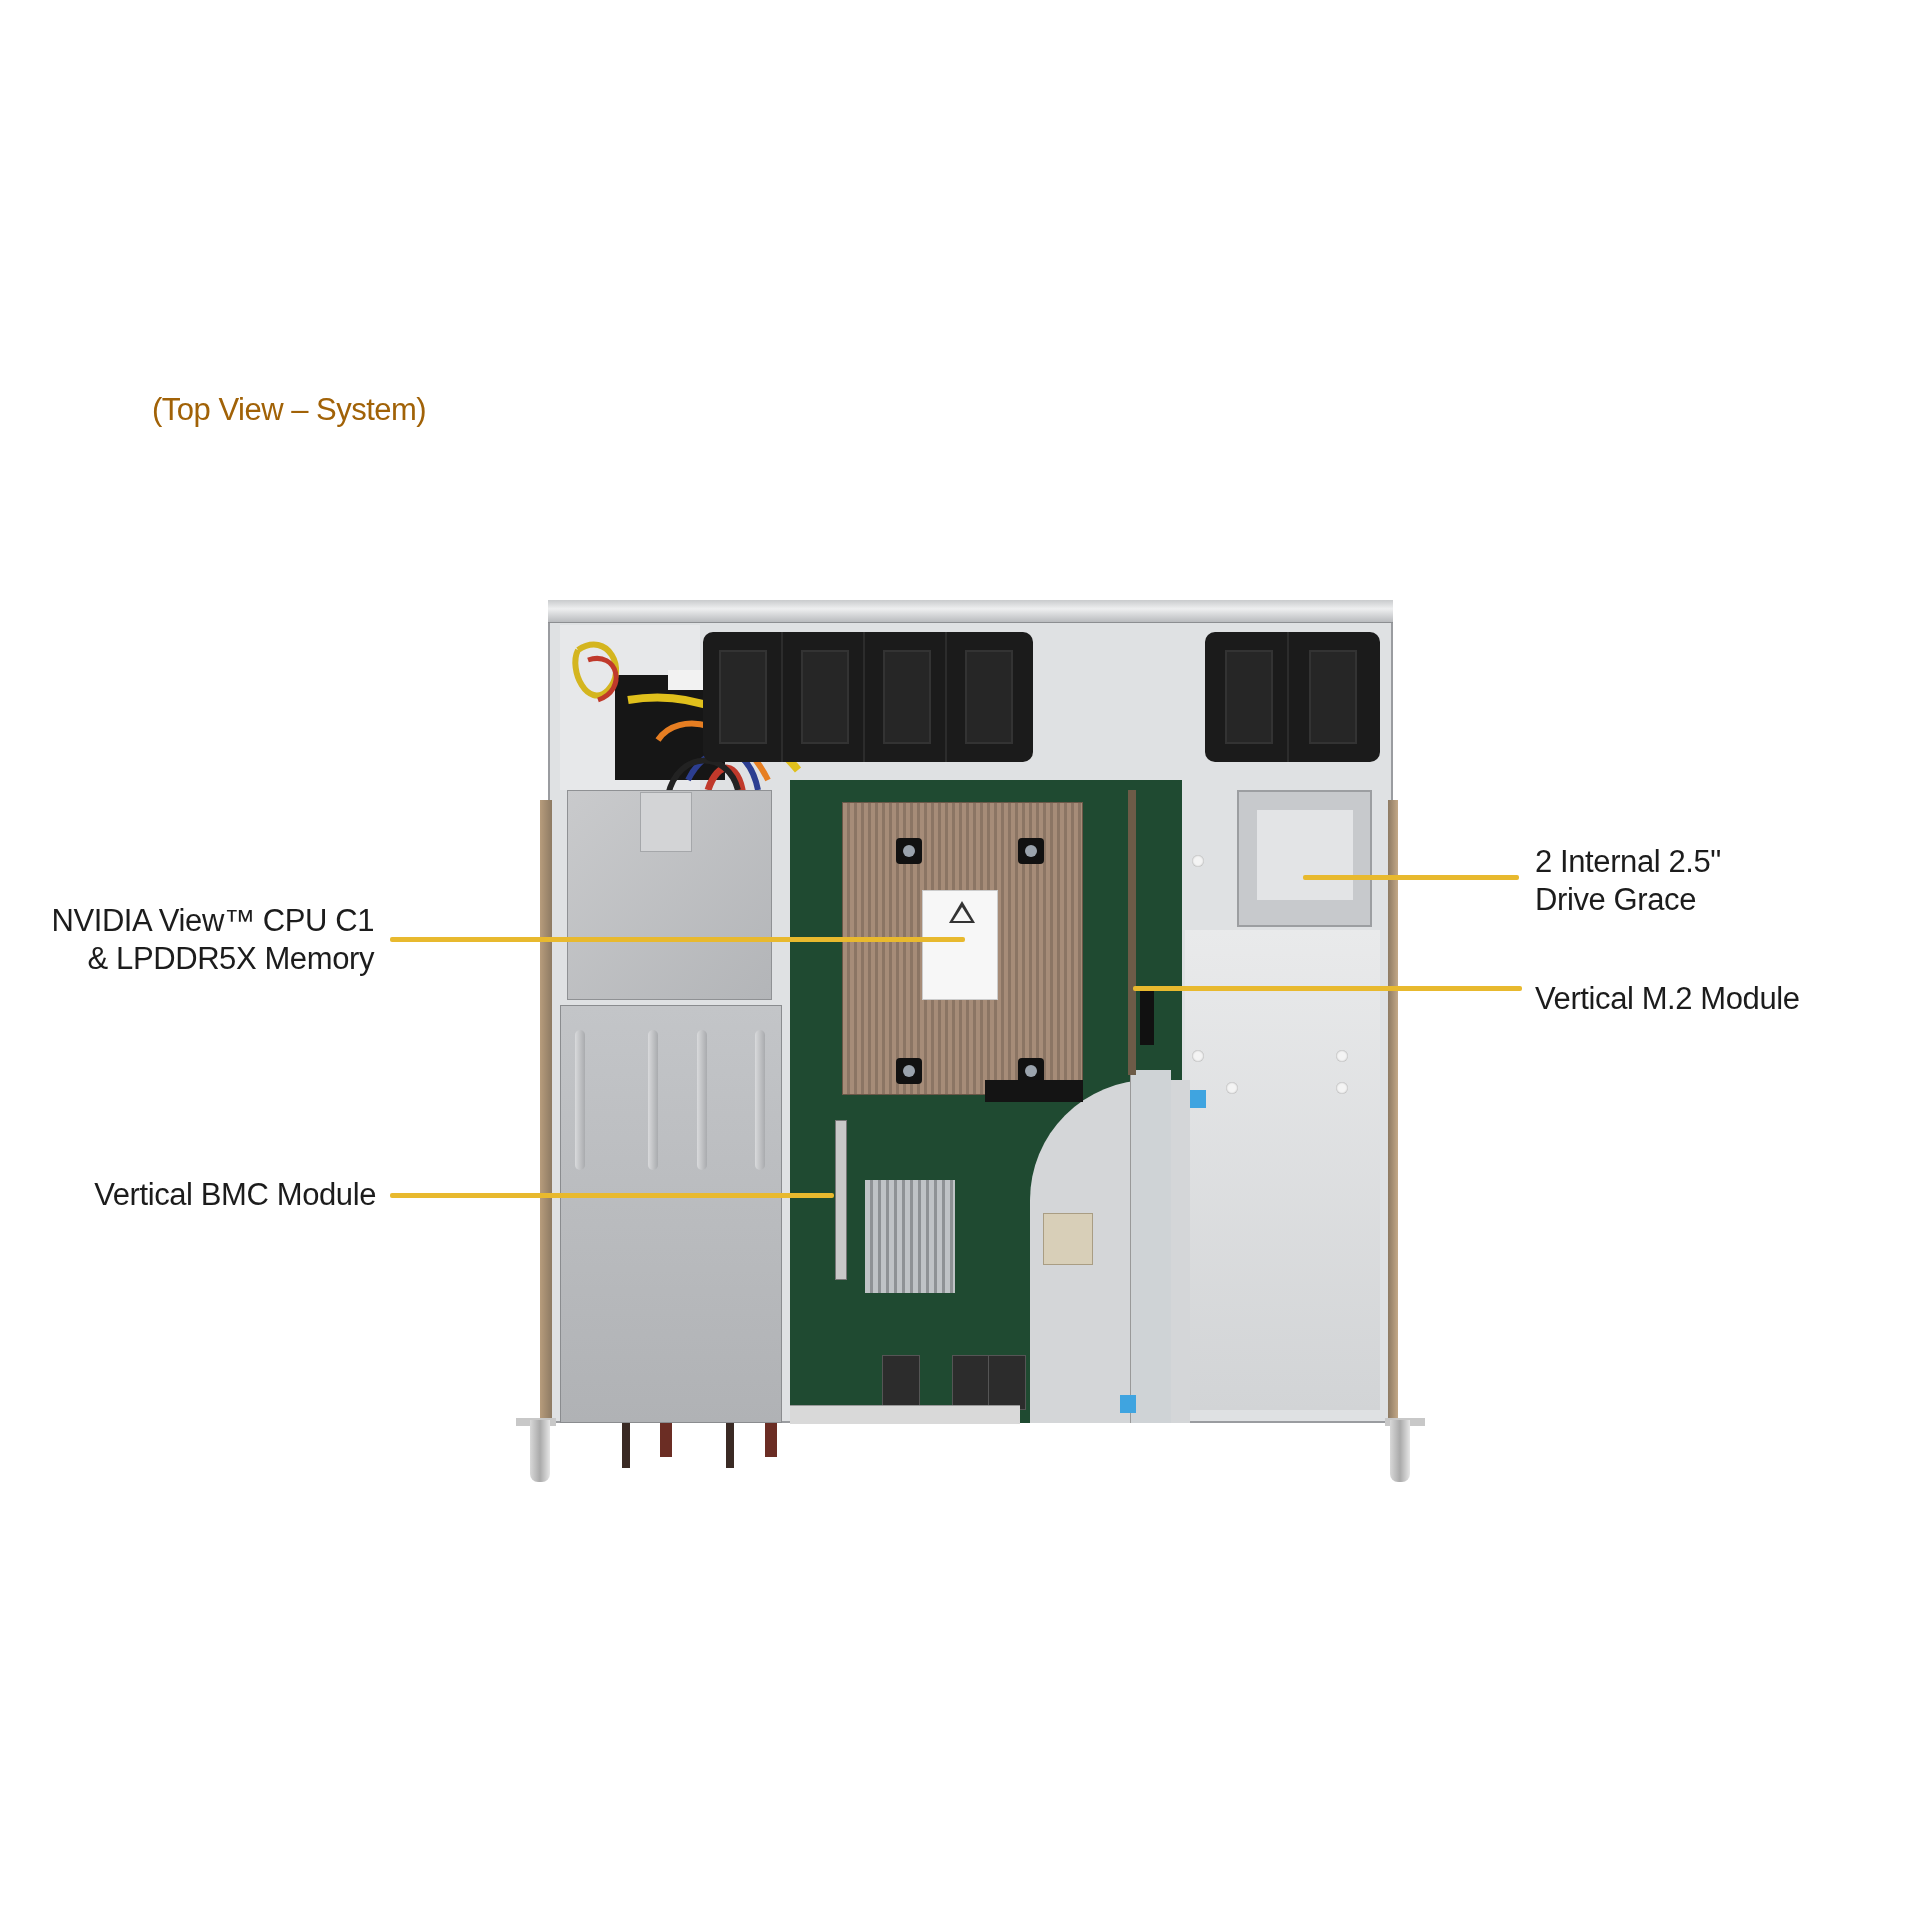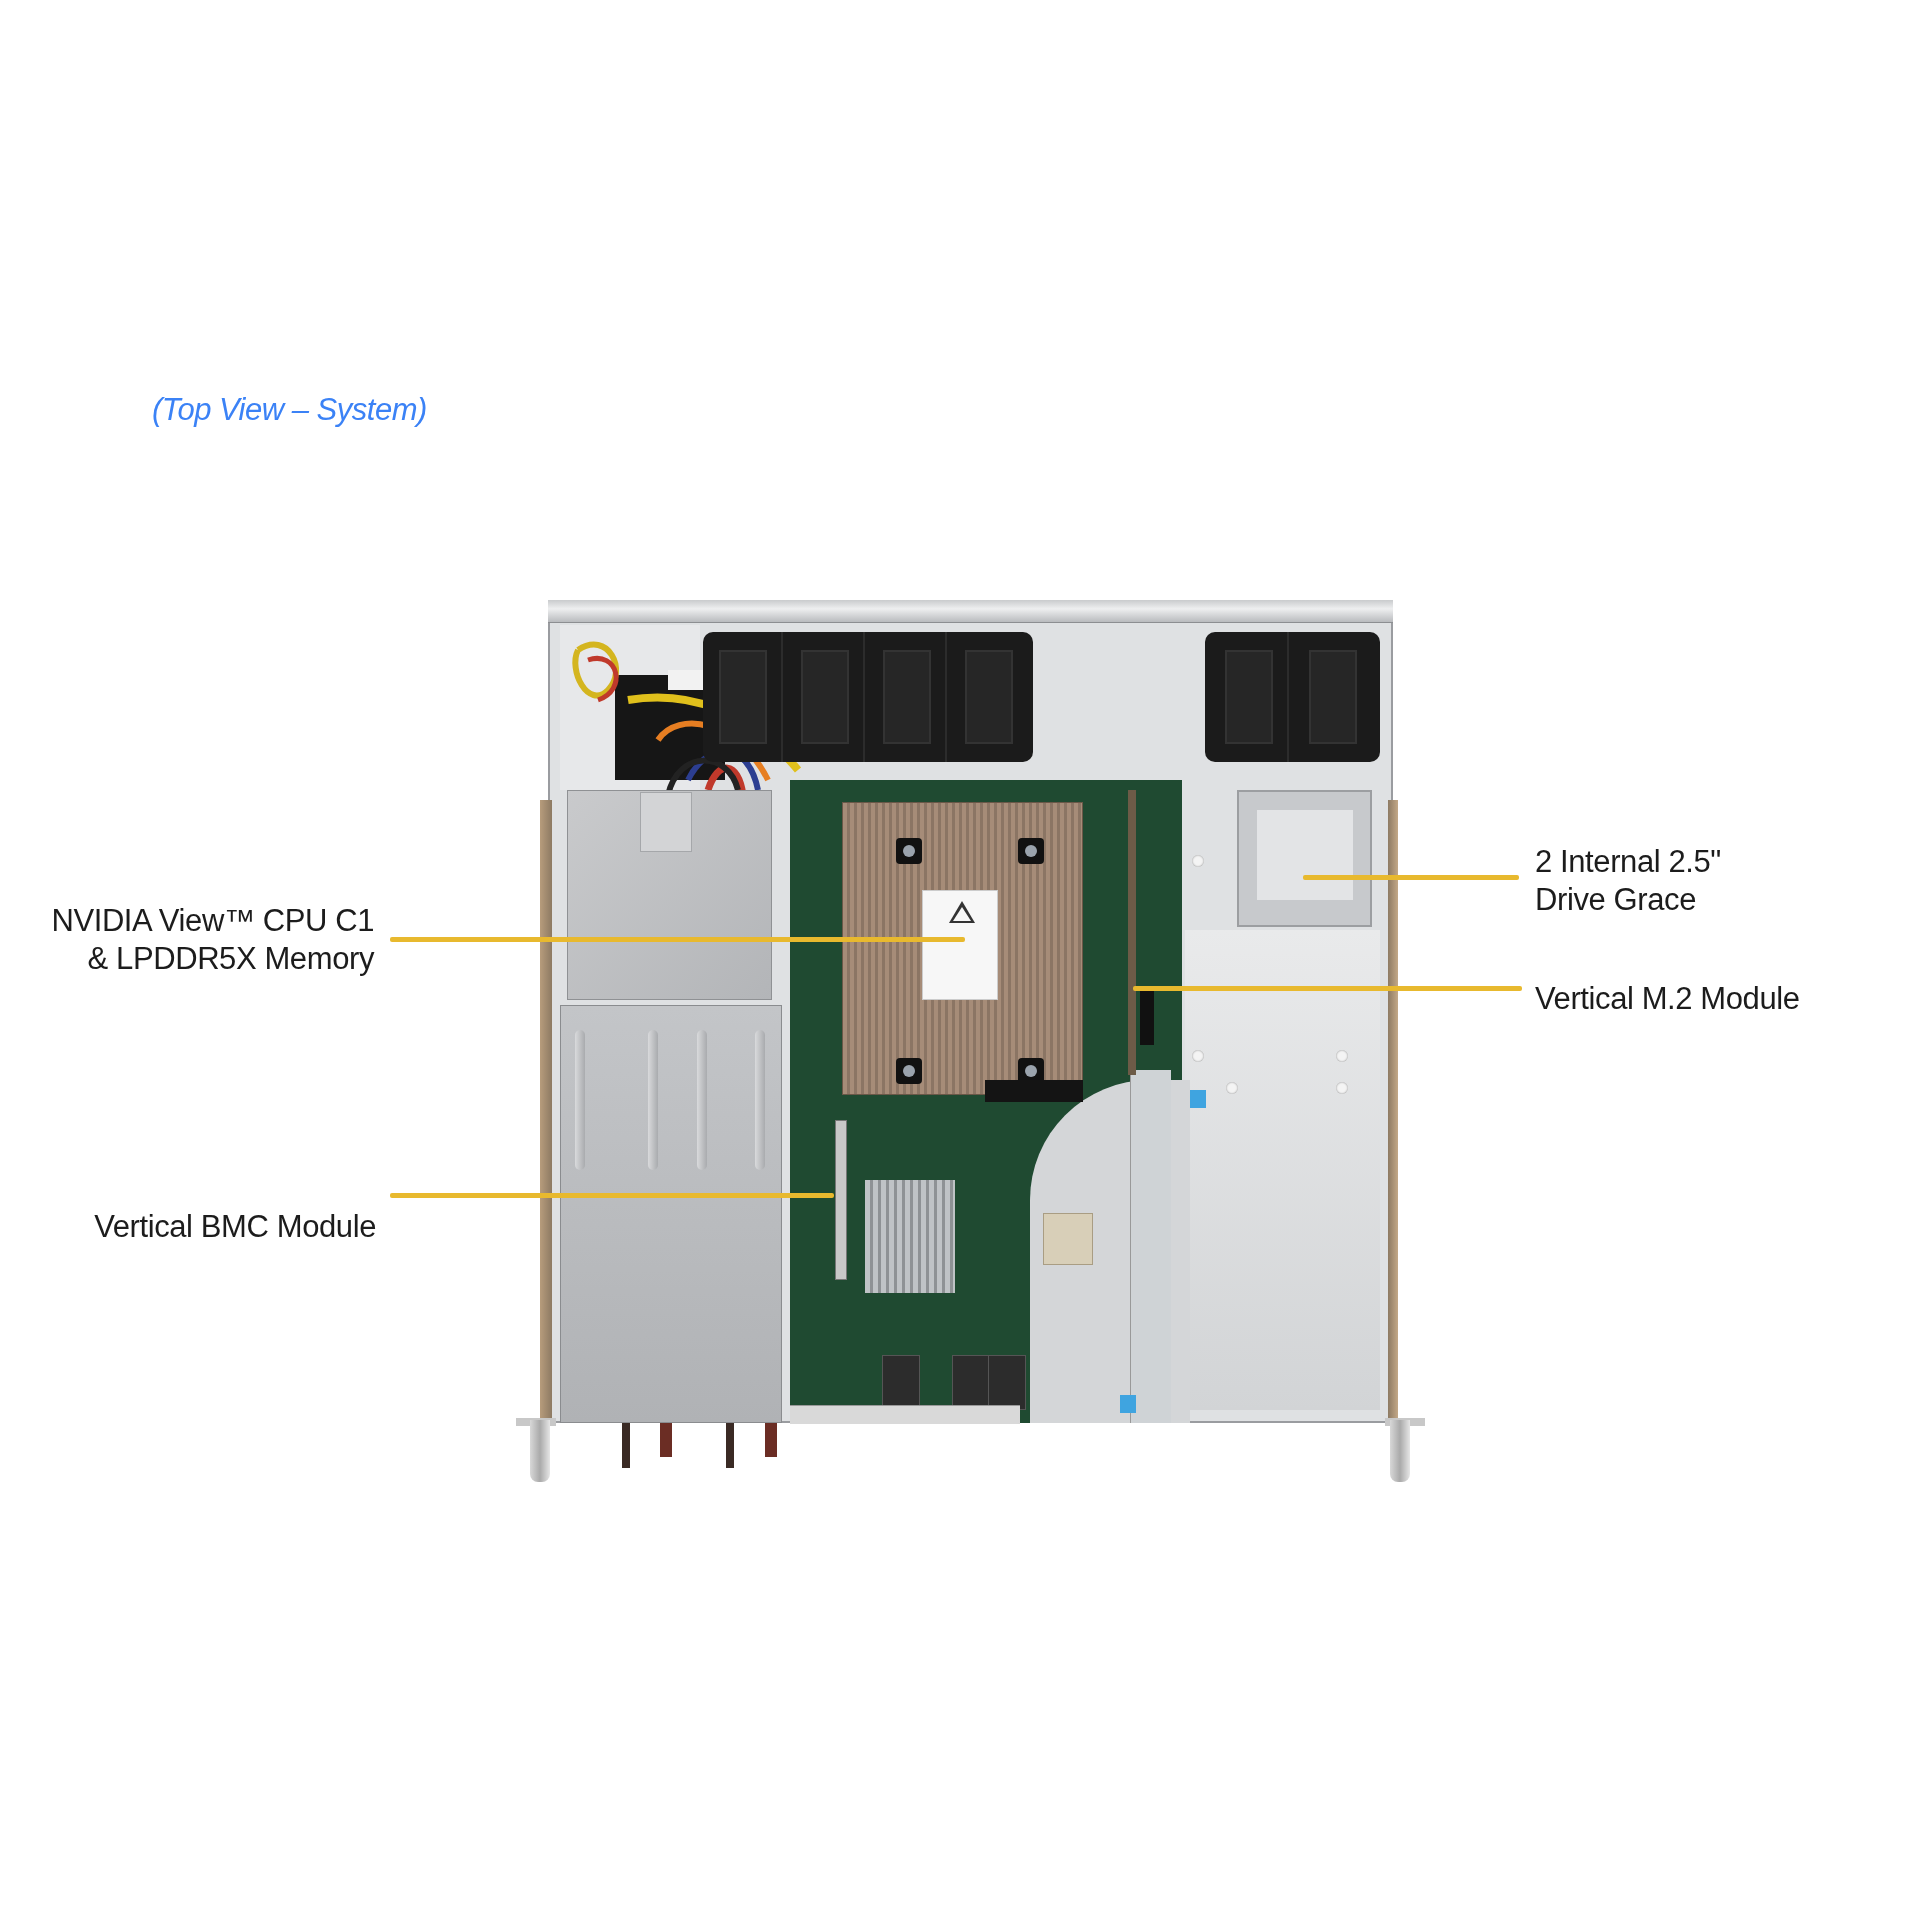--- a/index.html
+++ b/index.html
@@ -1,18 +1,18 @@
 <!DOCTYPE html>
 <html><head>
 <meta charset="utf-8">
 <style>
   html,body{margin:0;padding:0;background:#ffffff;}
   body{width:1920px;height:1920px;position:relative;overflow:hidden;font-family:"Liberation Sans",sans-serif;color:#1a1a1a;}
   .abs{position:absolute;}
-  .caption{left:152px;top:392px;font-size:31px;font-style:italic;letter-spacing:-0.5px;color:#3b82f6;}
+  .caption{left:152px;top:392px;font-size:31px;letter-spacing:-0.5px;color:#a16207;}
   .label{font-size:31px;line-height:38px;letter-spacing:-0.4px;color:#1c1c1c;white-space:nowrap;}
   .label.right{text-align:right;}
   .leader{height:5px;border-radius:2px;}
   
   .chassis{left:548px;top:600px;width:845px;height:823px;background:#dfe1e3;border:2px solid #9a9ca0;box-sizing:border-box;}
   .rear-rail{left:548px;top:600px;width:845px;height:22px;background:linear-gradient(#c9cbcd,#eeeff0 40%,#b9bbbe);border-bottom:1px solid #8c8e91;}
   .side-rail-l{left:540px;top:800px;width:12px;height:623px;background:linear-gradient(90deg,#b79c7c,#8d7a63);}
   .side-rail-r{left:1388px;top:800px;width:10px;height:623px;background:linear-gradient(90deg,#8d7a63,#c3a887);}
   .ear{width:20px;height:62px;background:linear-gradient(90deg,#d8d8d8,#aaa,#e6e6e6);border-radius:0 0 8px 8px;}
   .ear-flange{height:8px;background:#c8c8c8;}
@@ -157,21 +157,21 @@
   <div class="abs hole" style="left:1336px;top:1050px;"></div>
   <div class="abs hole" style="left:1336px;top:1082px;"></div>
 </div>
 
 <div class="abs label right" style="left:40px;top:902px;width:334px;">
   <div>NVIDIA View™ CPU C1</div>
   <div>&amp; LPDDR5X Memory</div>
 </div>
 <div class="abs leader" style="left: 390px; top: 937px; width: 575px; background: rgb(232, 185, 46);"></div>
 
-<div class="abs label right" style="left:40px;top:1176px;width:336px;margin-top:32px;">
+<div class="abs label right" style="left:40px;top:1176px;width:336px;">
   <div>Vertical BMC Module</div>
 </div>
 <div class="abs leader" style="left: 390px; top: 1193px; width: 444px; background: rgb(232, 185, 46);"></div>
 
 <div class="abs label" style="left:1535px;top:843px;">
   <div>2 Internal 2.5"</div>
   <div>Drive Grace</div>
 </div>
 <div class="abs leader" style="left: 1303px; top: 875px; width: 216px; background: rgb(232, 185, 46);"></div>
 

